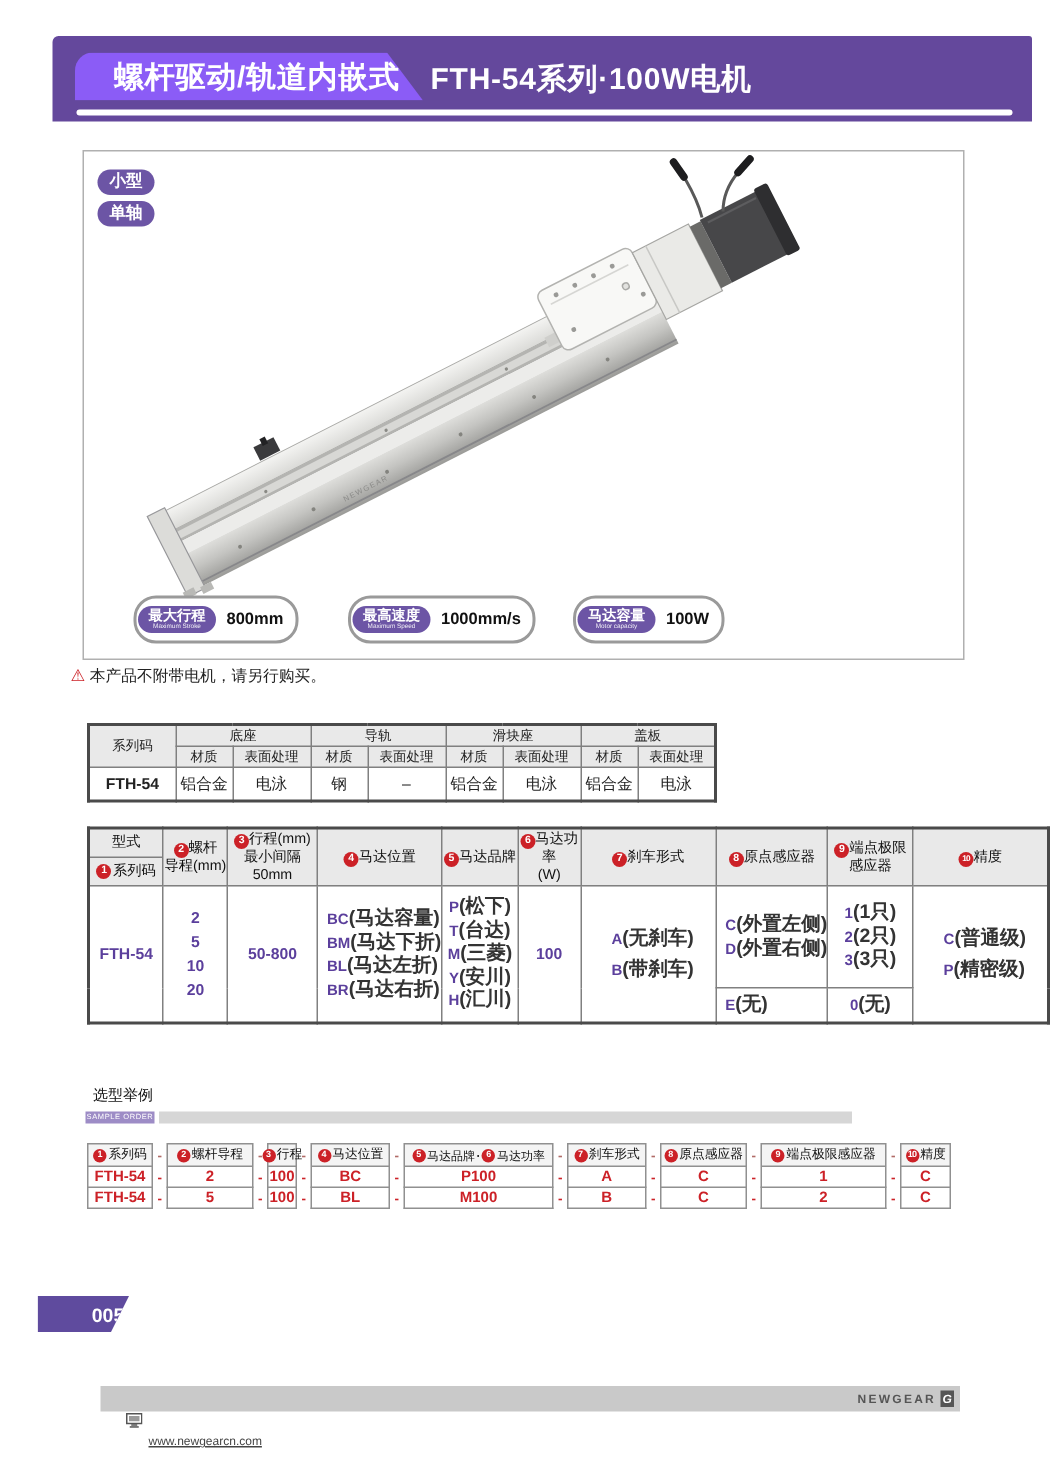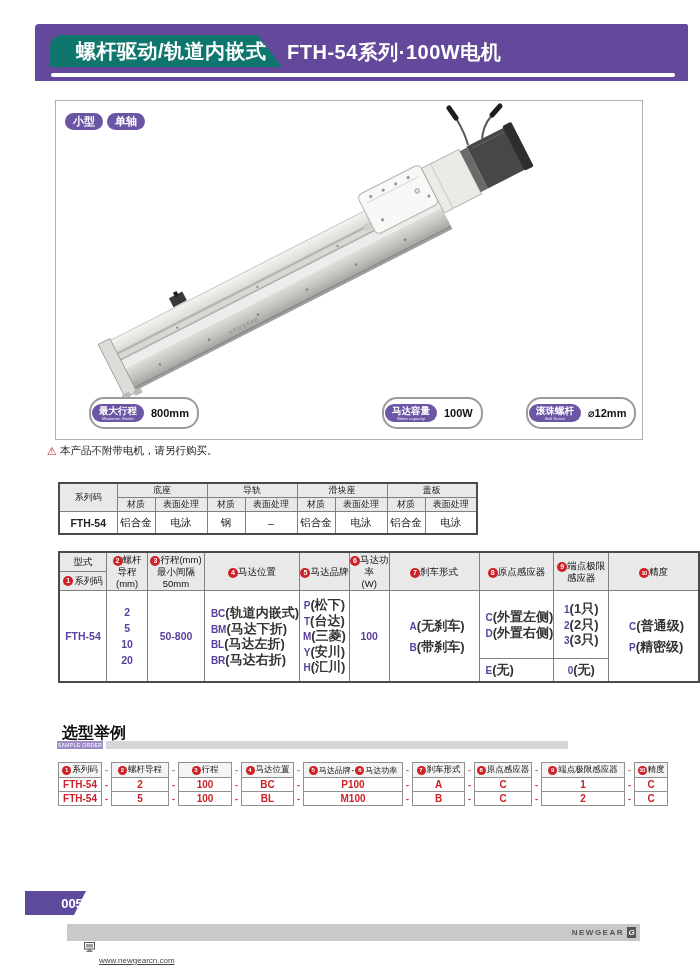--- a/index.html
+++ b/index.html
@@ -1,28 +1,28 @@
 <!DOCTYPE html>
 <html><head>
 <meta charset="utf-8">
 <style>
   html,body{margin:0;padding:0;background:#ffffff;}
   .page{position:relative;width:700px;height:974px;background:#fff;font-family:"Liberation Sans","DejaVu Sans",sans-serif;overflow:hidden;}
 
   
   .header{position:absolute;left:35px;top:24px;width:653px;height:57px;background:#64489c;border-radius:4px 2px 0 0;}
-  .header-tab{position:absolute;left:15px;top:11px;height:32px;width:232px;background:#0f766e;border-radius:12px 0 0 0;
+  .header-tab{position:absolute;left:15px;top:11px;height:32px;width:232px;background:#8b5cf6;border-radius:12px 0 0 0;
     clip-path:polygon(0 0,calc(100% - 24px) 0,100% 100%,0 100%);display:flex;align-items:center;padding-left:26px;box-sizing:border-box;}
   .header-tab .t{font-size:20px;font-weight:bold;color:#fff;letter-spacing:0.5px;}
   .header-title{position:absolute;left:252px;top:15px;font-size:20px;font-weight:bold;color:#fff;letter-spacing:0.5px;}
   .header-underline{position:absolute;left:16px;bottom:4px;width:624px;height:4px;background:#fff;border-radius:2px;}
 
   
   .product-box{position:absolute;left:55px;top:100px;width:586px;height:338px;background:#fff;border:1px solid #b0b0b0;box-sizing:content-box;}
-  .tags{position:absolute;left:9px;top:12px;display:flex;flex-direction:row;gap:4px;z-index:3;}
+  .tags{position:absolute;left:9px;top:12px;display:flex;flex-direction:column;gap:4px;z-index:3;}
   .tag{background:#6c55a5;color:#fff;font-size:11px;font-weight:bold;padding:2px 8px;border-radius:9px;line-height:13px;}
   .product-svg{position:absolute;left:0;top:0;}
 
   .spec-badge{position:absolute;top:296px;display:flex;align-items:center;height:26px;background:#fff;border:2px solid #9a9a9a;border-radius:15px;padding:1px;z-index:3;}
   .sb-label{background:#6c55a5;color:#fff;border-radius:11px;padding:2px 7px 1px;text-align:center;line-height:1;}
   .sb-cn{font-size:9.5px;font-weight:bold;display:block;white-space:nowrap;}
   .sb-en{font-size:5px;display:block;white-space:nowrap;transform:scale(0.85);opacity:0.9;}
   .sb-value{font-size:11px;font-weight:bold;color:#111;padding:0 7px;white-space:nowrap;}
 
   
@@ -47,47 +47,47 @@
   .sub-row td{height:22px;}
   .code{color:#5b3f9c;font-weight:bold;font-size:10px;}
   .desc{color:#333;font-size:13px;font-weight:bold;}
   .opt{line-height:13.5px;white-space:nowrap;}
   .al{text-align:left !important;padding-left:6px !important;}
   .gap-opts .opt{margin:6px 14px;}
   .leads div{line-height:16px;font-size:10.5px;color:#5b3f9c;font-weight:bold;}
   .pv{color:#5b3f9c;font-weight:bold;font-size:10.5px;}
 
   
-  .so-title{position:absolute;left:62px;top:723px;font-size:16px;font-weight:bold;color:#111;}
+  .so-title{position:absolute;left:62px;top:723px;font-size:10px;font-weight:normal;color:#111;}
   .so-bar-purple{position:absolute;left:57px;top:741px;width:46px;height:8px;background:#9d8cc6;color:#fff;
     font-size:5px;display:flex;align-items:center;justify-content:center;letter-spacing:0.4px;}
   .so-bar-gray{position:absolute;left:106px;top:741px;width:462px;height:8px;background:#d6d6d6;}
   .so-wrap{position:absolute;left:58px;top:762px;display:flex;align-items:stretch;}
   .so-col{display:flex;flex-direction:column;}
   .so-h{height:16px;border:1px solid #909090;background:#f4f4f4;display:flex;align-items:center;justify-content:center;
     font-size:8.5px;color:#111;white-space:nowrap;box-sizing:border-box;gap:1px;}
   .so-h.tight{font-size:8px;}
   .so-v{height:14px;border:1px solid #909090;border-top:none;display:flex;align-items:center;justify-content:center;
     font-size:10px;font-weight:bold;color:#cc2127;box-sizing:border-box;}
   .so-dash{width:9px;display:flex;flex-direction:column;color:#cc2127;font-weight:bold;}
   .so-dash span{display:flex;align-items:center;justify-content:center;font-size:9px;}
   .so-dash .d-h{height:16px;color:#b06a66;}
   .so-dash .d-v{height:14px;}
-  .w1{width:44px}.w2{width:58px}.w3{width:54px}.w4{width:53px}.w5{width:100px}.w6{width:53px}.w7{width:58px}.w8{width:84px}.w9{width:34px}
+  .w1{width:44px}.w2{width:58px}.w3{width:20px}.w4{width:53px}.w5{width:100px}.w6{width:53px}.w7{width:58px}.w8{width:84px}.w9{width:34px}
 
   
   .num{display:inline-flex;align-items:center;justify-content:center;min-width:10px;height:10px;border-radius:5px;
     background:#cc2127;color:#fff;font-size:7px;font-weight:bold;box-sizing:border-box;flex:none;}
   .num.n10{font-size:5.5px;letter-spacing:-0.5px;}
   .num.sm{min-width:9px;height:9px;font-size:6px;}
   .dot{font-size:8px;color:#111;font-weight:bold;}
 
   
   .footer-gray{position:absolute;left:67px;top:924px;width:573px;height:17px;background:#c9c9c9;}
-  .page-box{position:absolute;left:25px;top:891px;width:61px;height:24px;background:#5f4b9e;
+  .page-box{position:absolute;left:25px;top:864px;width:61px;height:24px;background:#5f4b9e;
     clip-path:polygon(0 0,100% 0,calc(100% - 12px) 100%,0 100%);color:#fff;font-weight:bold;font-size:13px;
     display:flex;align-items:center;justify-content:center;padding-right:6px;box-sizing:border-box;padding-left:39px;}
   .site{position:absolute;left:84px;top:928px;display:flex;align-items:center;gap:4px;font-size:8px;color:#444;}
   .site .url{text-decoration:underline;color:#444;cursor:pointer;margin-top:28px;}
   .brand{position:absolute;right:64px;top:927px;display:flex;align-items:center;gap:3px;}
   .brand-name{font-size:8px;font-weight:bold;color:#555;letter-spacing:1.5px;}
   .brand-g{width:9px;height:11px;background:#555;color:#fff;font-size:8px;font-style:italic;font-weight:bold;
     display:flex;align-items:center;justify-content:center;}
 </style>
 </head>
@@ -179,33 +179,33 @@
       <span class="tag">单轴</span>
     </div>
 
     <div class="spec-badge" style="left:33px">
       <span class="sb-label">
         <span class="sb-cn">最大行程</span>
         <span class="sb-en">Maximum Stroke</span>
       </span>
       <span class="sb-value">800mm</span>
     </div>
+    <div class="spec-badge" style="left:176px">
+      <span class="sb-label">
+        <span class="sb-cn">最高速度</span>
+        <span class="sb-en">Maximum Speed</span>
+      </span>
+      <span class="sb-value">1000mm/s</span>
+    </div>
     <div class="spec-badge" style="left:326px">
       <span class="sb-label">
         <span class="sb-cn">马达容量</span>
         <span class="sb-en">Motor capacity</span>
       </span>
       <span class="sb-value">100W</span>
-    </div>
-    <div class="spec-badge" style="left:470px">
-      <span class="sb-label">
-        <span class="sb-cn">滚珠螺杆</span>
-        <span class="sb-en">Ball Screw</span>
-      </span>
-      <span class="sb-value">⌀12mm</span>
     </div>
   </div>
 
   <div class="notice">
     <span class="warn">⚠</span>
     <span>本产品不附带电机，请另行购买。</span>
   </div>
 
   <table class="mat-table">
     <colgroup>
@@ -310,21 +310,21 @@
       <td rowspan="2">
         <div class="leads">
           <div>2</div>
           <div>5</div>
           <div>10</div>
           <div>20</div>
         </div>
       </td>
       <td rowspan="2" class="pv">50-800</td>
       <td rowspan="2" class="al">
-        <div class="opt"><span class="code">BC</span><span class="desc">(轨道内嵌式)</span></div>
+        <div class="opt"><span class="code">BC</span><span class="desc">(马达容量)</span></div>
         <div class="opt"><span class="code">BM</span><span class="desc">(马达下折)</span></div>
         <div class="opt"><span class="code">BL</span><span class="desc">(马达左折)</span></div>
         <div class="opt"><span class="code">BR</span><span class="desc">(马达右折)</span></div>
       </td>
       <td rowspan="2">
         <div class="opt"><span class="code">P</span><span class="desc">(松下)</span></div>
         <div class="opt"><span class="code">T</span><span class="desc">(台达)</span></div>
         <div class="opt"><span class="code">M</span><span class="desc">(三菱)</span></div>
         <div class="opt"><span class="code">Y</span><span class="desc">(安川)</span></div>
         <div class="opt"><span class="code">H</span><span class="desc">(汇川)</span></div>

